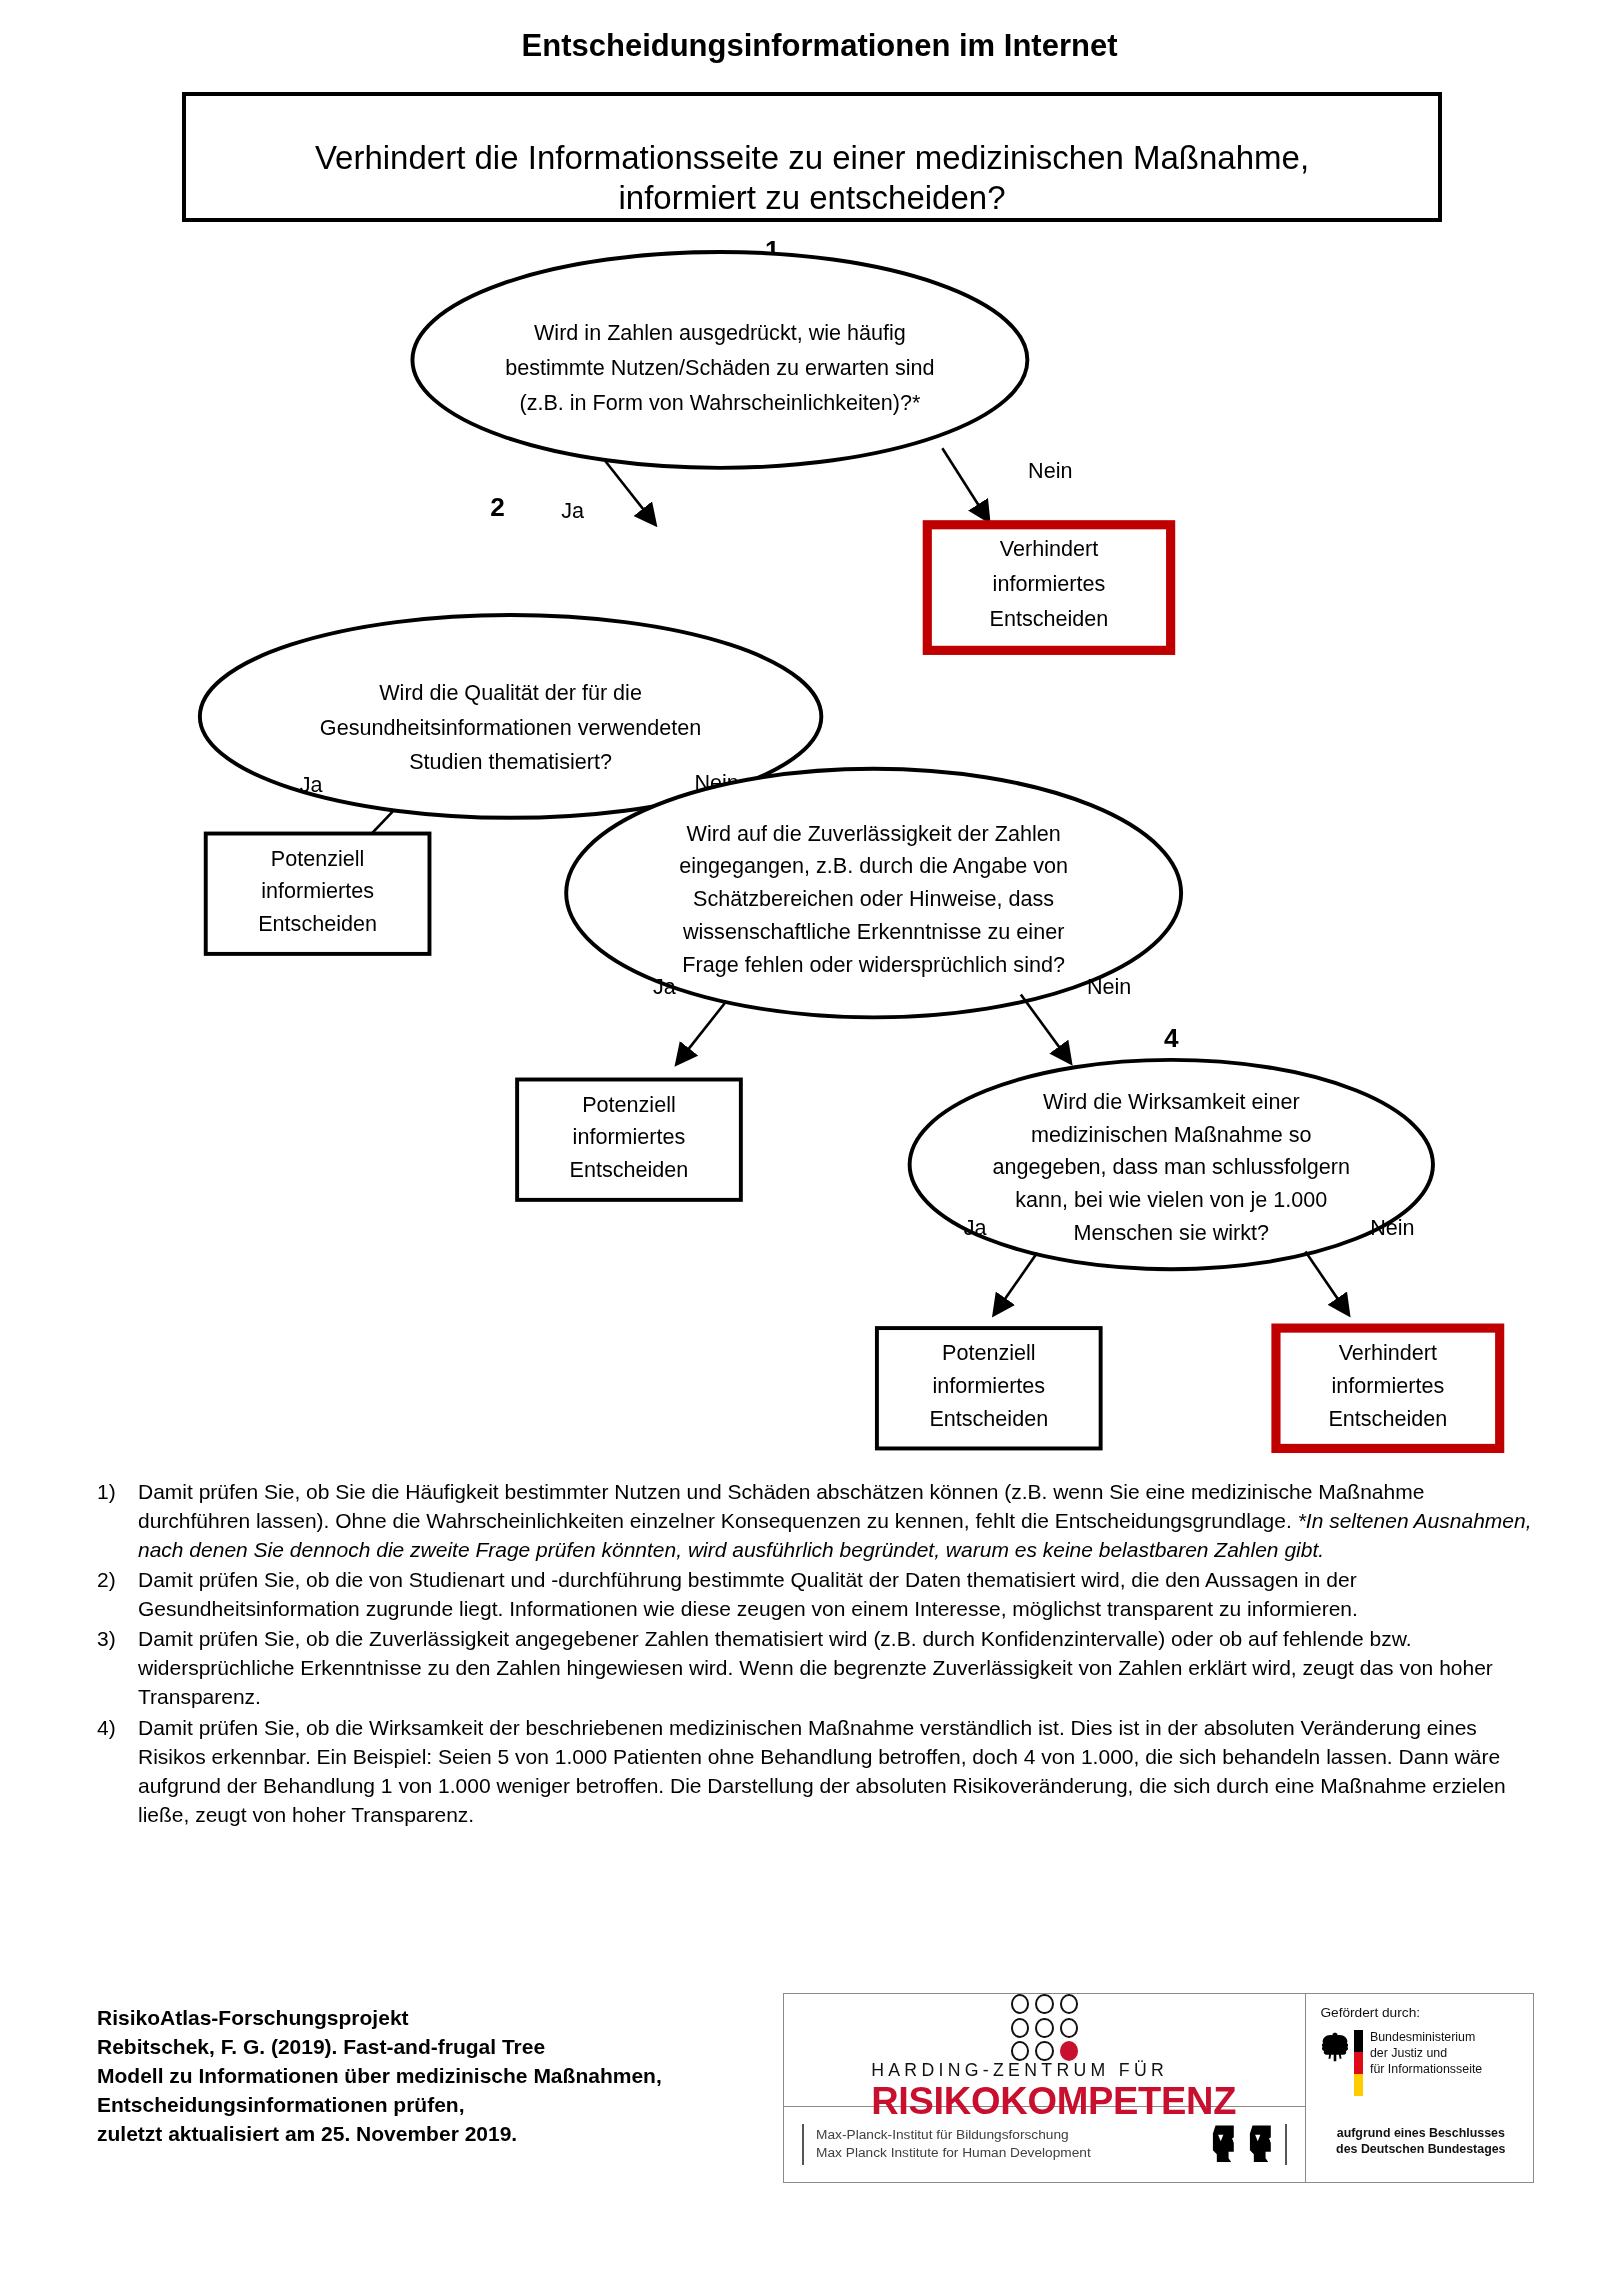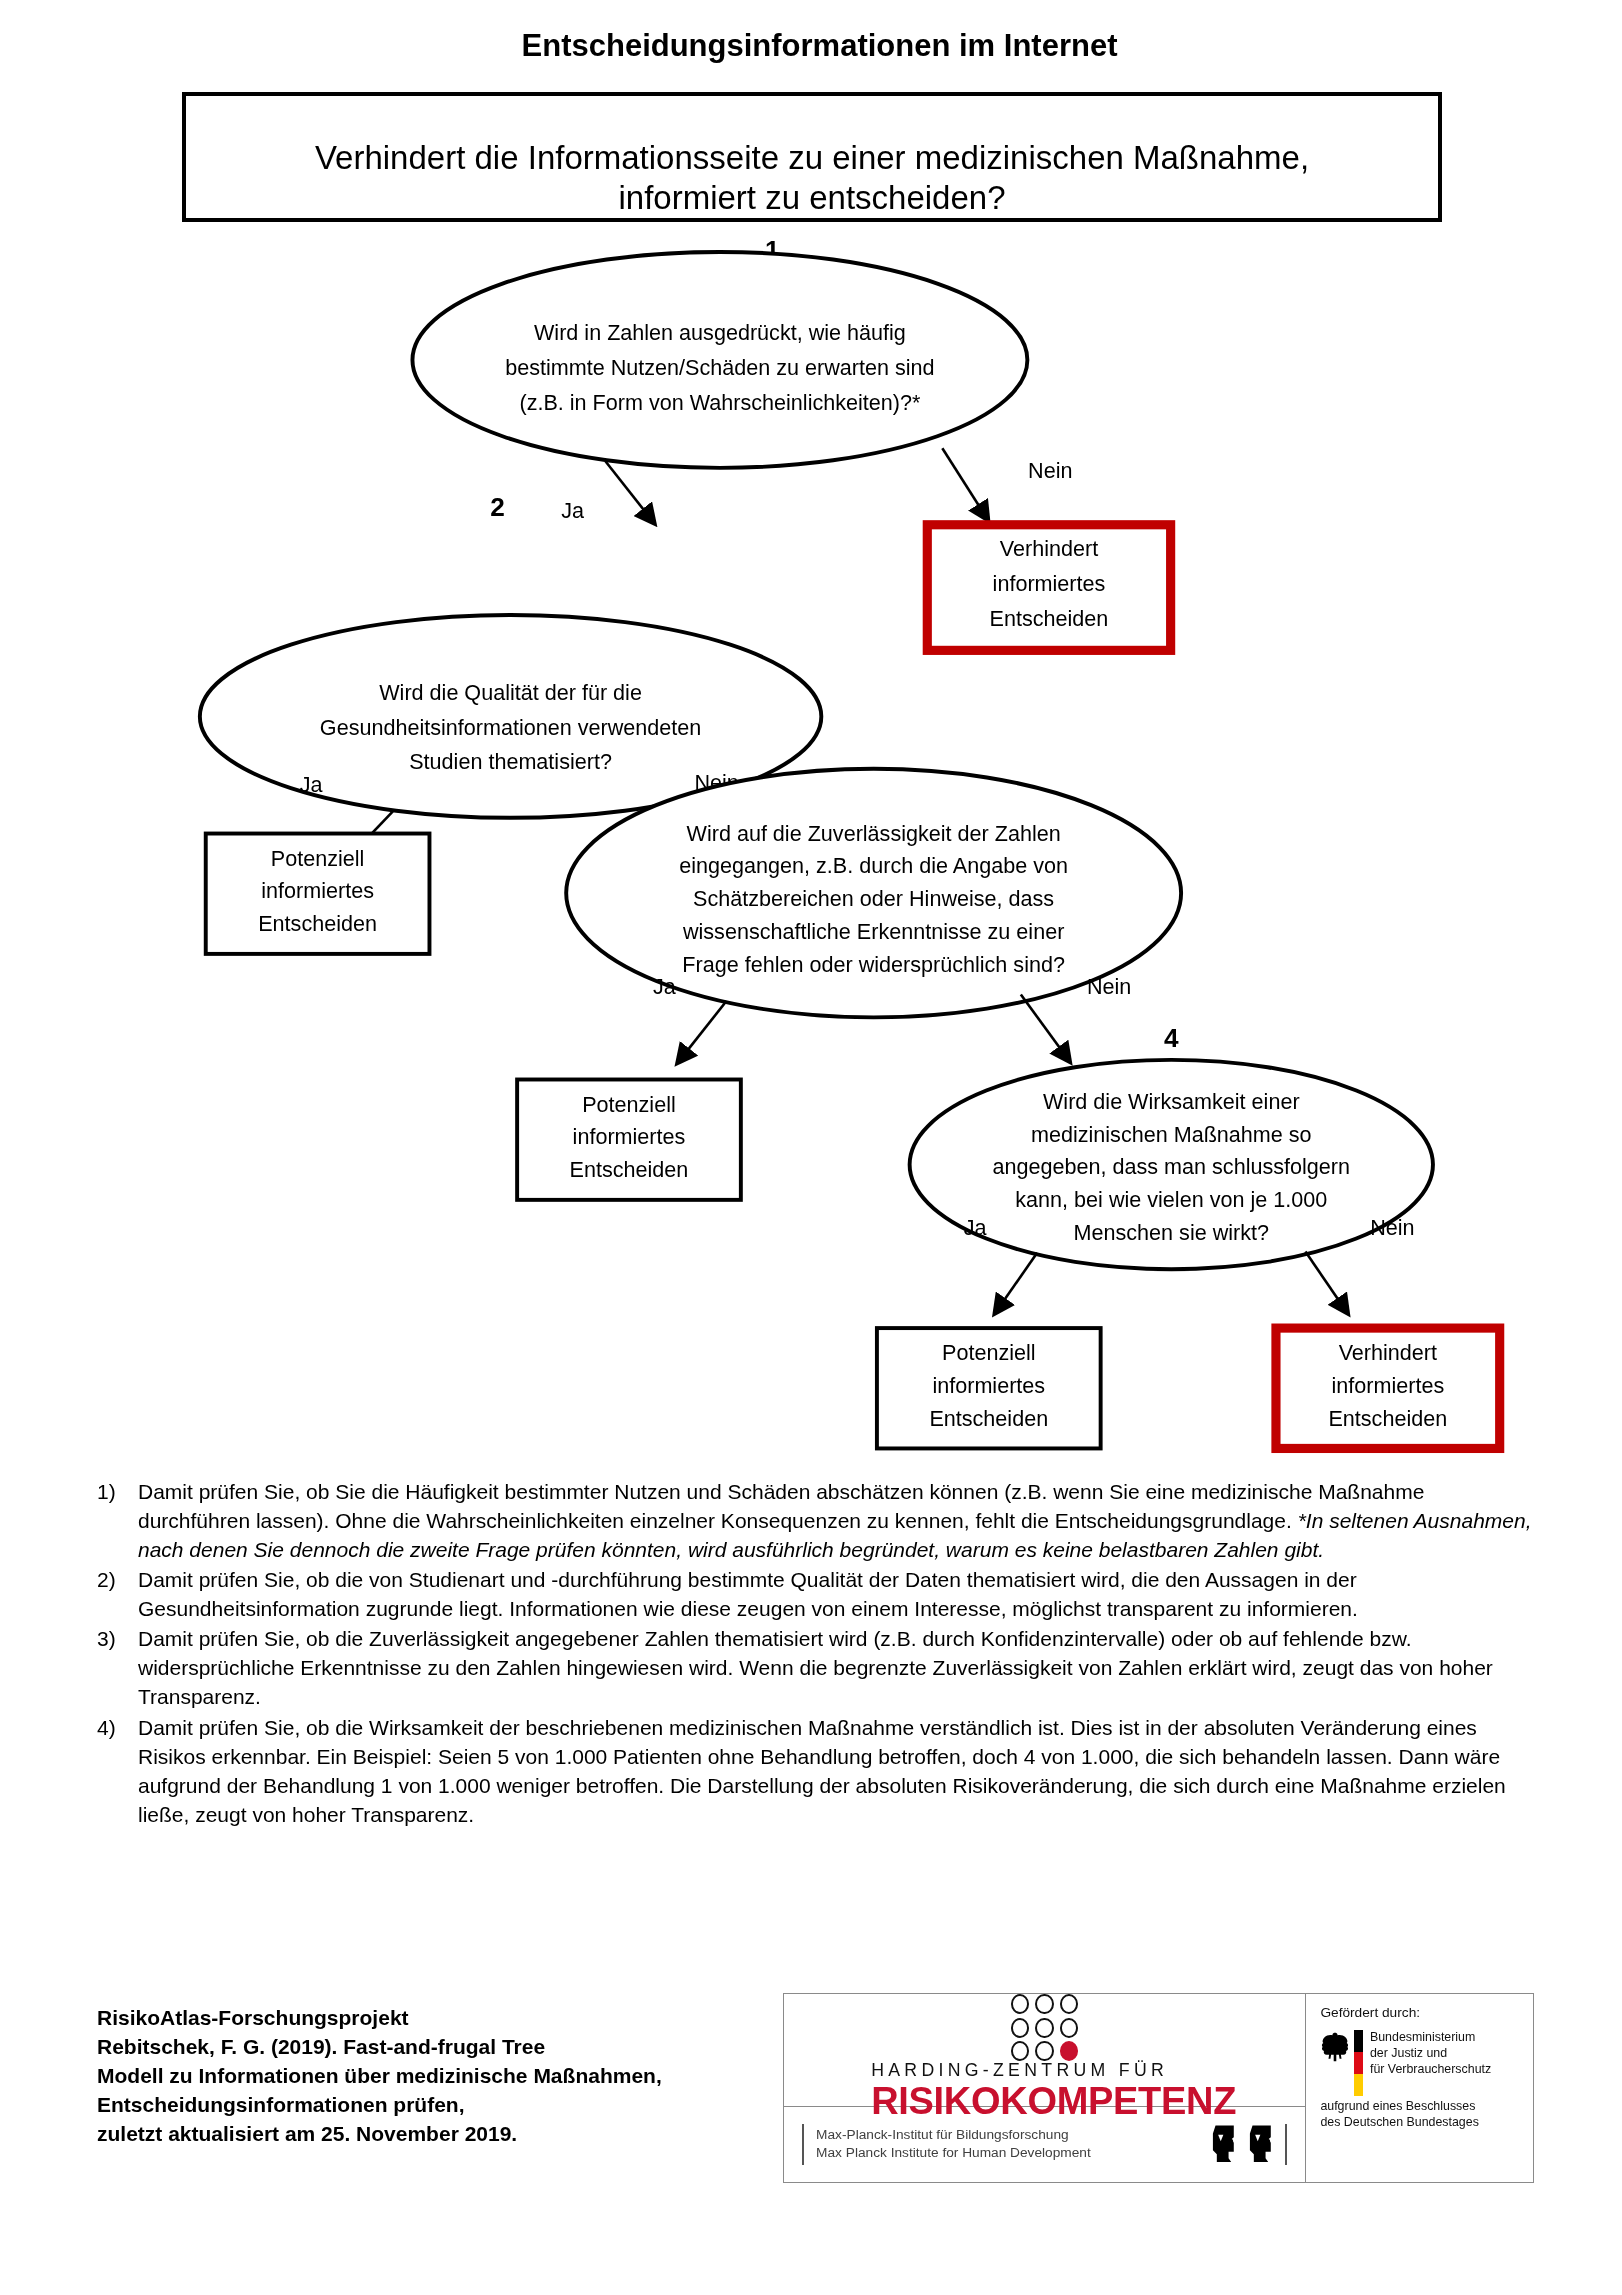--- a/index.html
+++ b/index.html
@@ -72,21 +72,21 @@
     border:1.3px solid #8a8a8a;border-left:none;box-sizing:border-box;background:#fff;
     padding:10.5px 11.8px 0 14.4px;
   }
   .bmjv-head{font-size:13.7px;color:#111;margin-bottom:10.5px;}
   .bmjv-row{display:flex;align-items:flex-start;}
   .eagle{width:30px;height:34px;margin-right:3.9px;flex:0 0 30px;}
   .flagbar{width:8.5px;flex:0 0 8.5px;margin-right:7.2px;}
   .flagbar i{display:block;height:22px;}
   .fb-b{background:#000;}.fb-r{background:#dd0b15;}.fb-y{background:#ffcc00;}
   .bmjv-name{font-size:12.4px;line-height:1.28;color:#111;}
-  .bmjv-foot{font-size:12.4px;line-height:1.25;color:#111;margin-top:3px;font-weight:normal;}
+  .bmjv-foot{font-size:12.4px;line-height:1.25;color:#111;margin-top:30px;font-weight:bold;text-align:center;}
 </style>
 </head>
 <body>
 
 <div id="page">
 
   <div class="doc-title">Entscheidungsinformationen im Internet</div>
 
   <div class="question-box">
     <div class="qtext">
@@ -259,21 +259,21 @@
                  C43 18 42 14 39 11 C36 8 31 7 27 8 C27 6 26 4 23 4 Z" fill="#000"></path>
       </svg>
       <div class="flagbar">
         <i class="fb-b"></i>
         <i class="fb-r"></i>
         <i class="fb-y"></i>
       </div>
       <div class="bmjv-name">
         <div>Bundesministerium</div>
         <div>der Justiz und</div>
-        <div>für Verbraucherschutz</div>
+        <div>für Informationsseite</div>
       </div>
     </div>
     <div class="bmjv-foot">
       <div>aufgrund eines Beschlusses</div>
       <div>des Deutschen Bundestages</div>
     </div>
   </div>
 
 </div>
 

